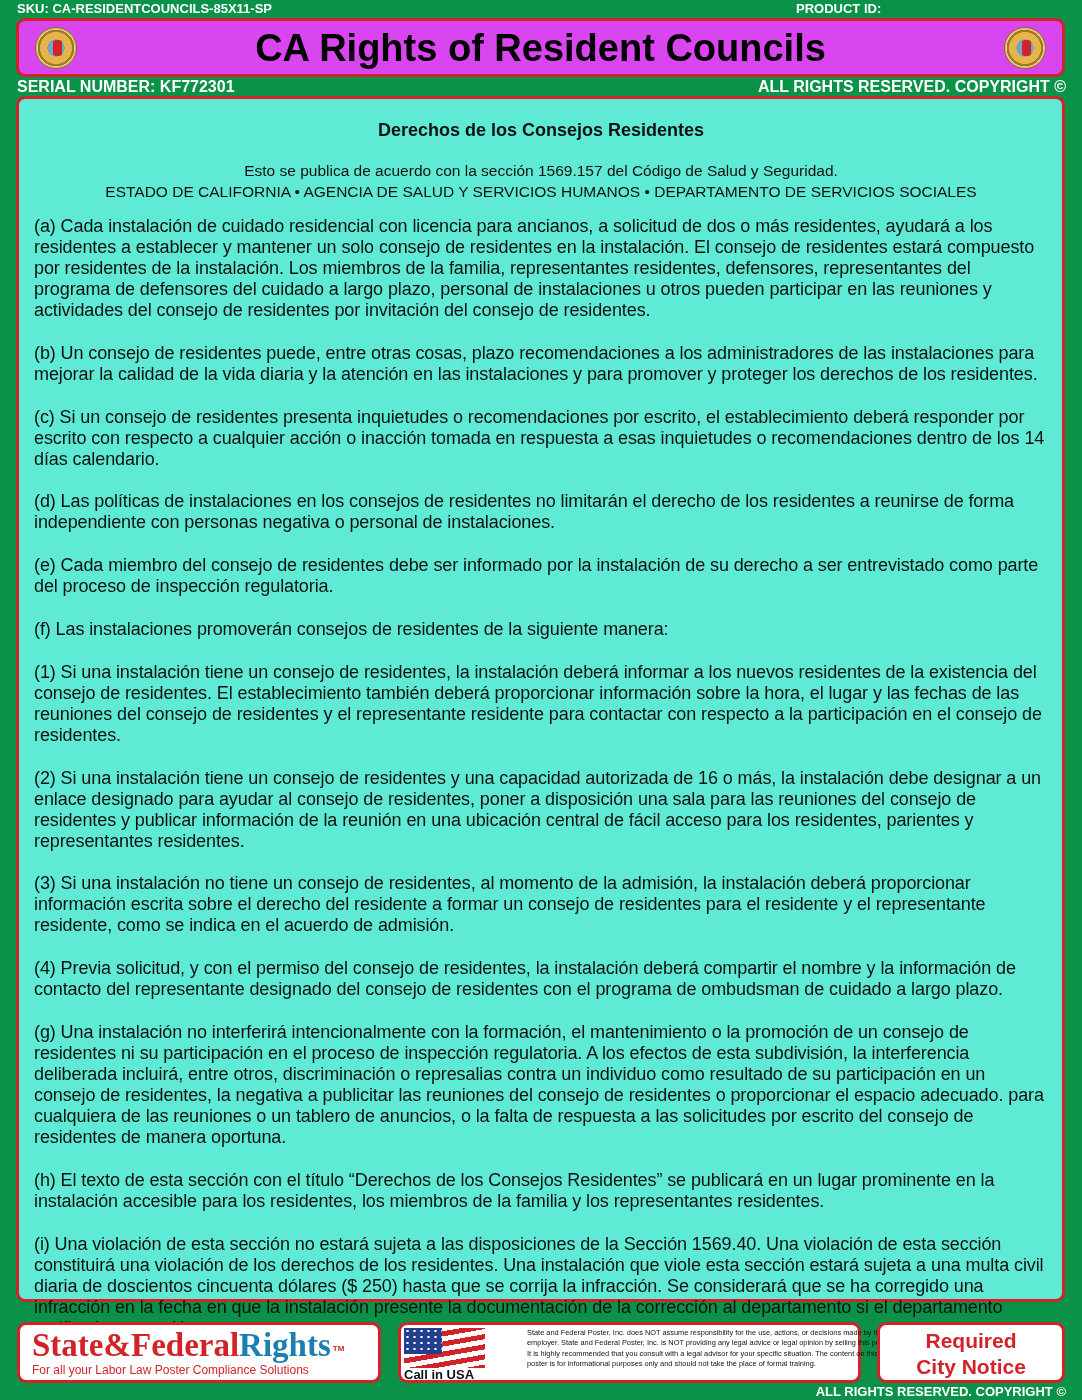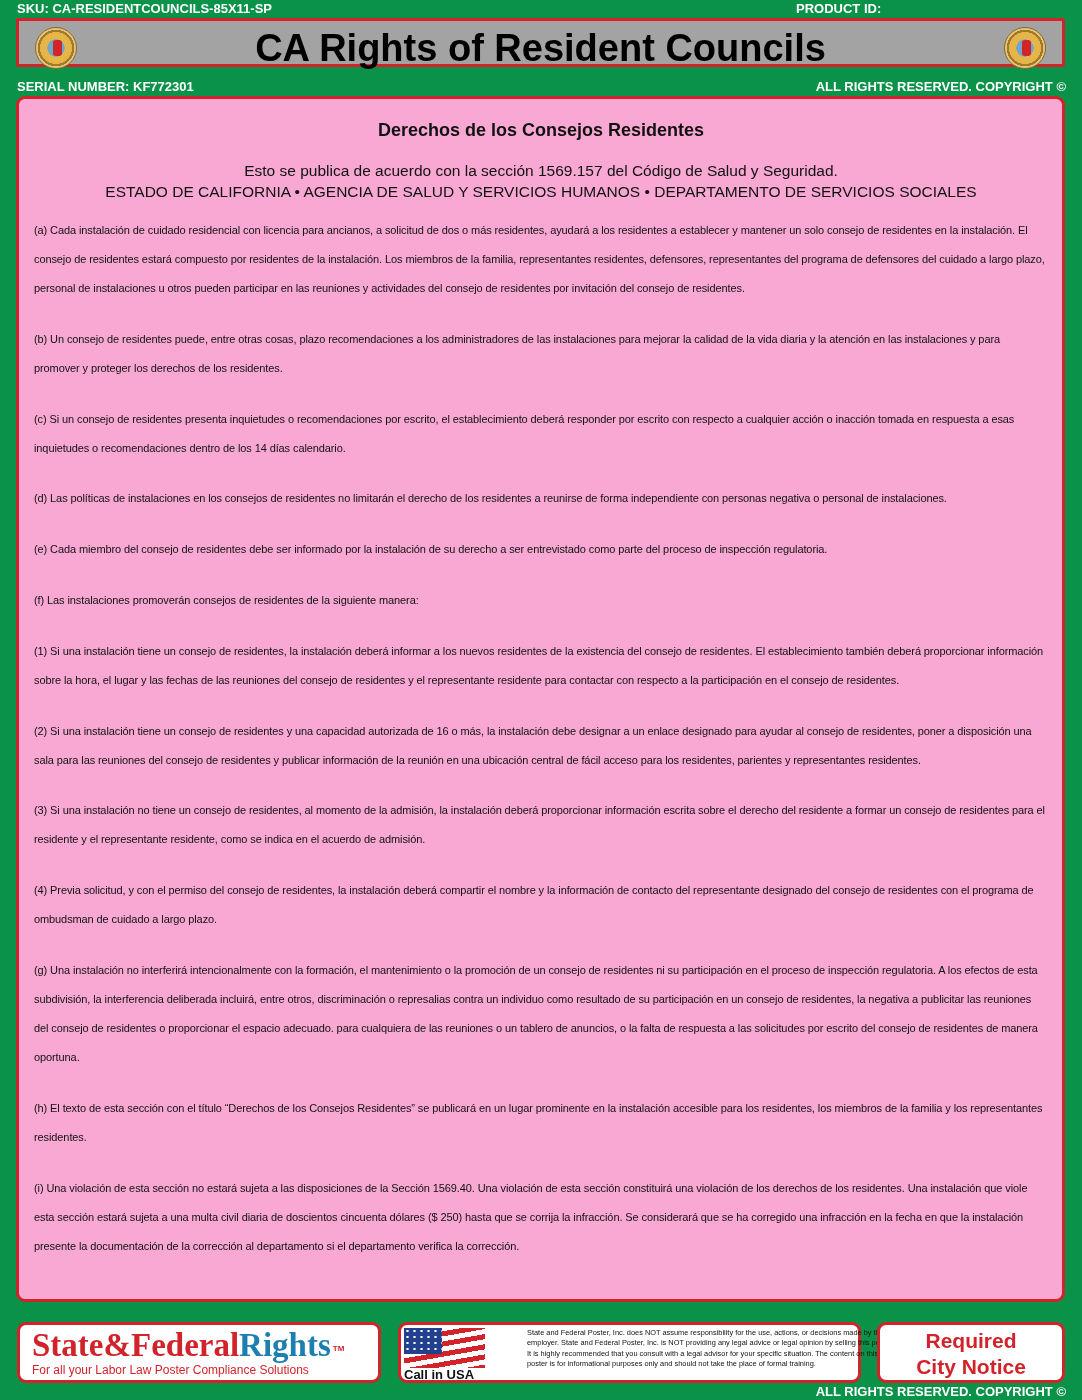--- a/index.html
+++ b/index.html
@@ -10,60 +10,60 @@
     position: relative;
     overflow: hidden;
   }
   .topline {
     position: absolute; left: 0; top: 0; width: 894px; height: 17px;
     color: #fff; font-weight: bold; font-size: 13px; line-height: 17px;
   }
   .topline .sku { position: absolute; left: 17px; top: 0; }
   .topline .pid { position: absolute; left: 796px; top: 0; }
   .title-box {
-    position: absolute; left: 16px; top: 18px; width: 1049px; height: 49px;
-    background: #a3a3a3; border: 3px solid #d2232a; border-radius: 2px;
+    position: absolute; left: 16px; top: 18px; width: 1049px; height: 59px;
+    background: #d946ef; border: 3px solid #d2232a; border-radius: 9px;
   }
   .seal {
     position: absolute; top: 6px; width: 42px; height: 42px; border-radius: 50%;
     background: radial-gradient(circle at 50% 50%, #6fa7c9 0 30%, #e6b54a 31% 56%, #a0782e 57% 64%, #e7c478 65% 100%);
     border: 1px solid #8a6a2a;
   }
   .seal::after {
     content: ""; position: absolute; left: 17px; top: 12px; width: 9px; height: 16px;
     background: #d2232a; border-radius: 3px;
   }
   .seal.left { left: 16px; }
   .seal.right { right: 16px; }
   .title-box h1 {
     position: absolute; left: 0; right: 0; top: 4px; text-align: center;
     font-size: 38px; font-weight: bold; color: #000; line-height: 46px;
   }
   .midline {
     position: absolute; left: 0; top: 78px; width: 1082px; height: 24px;
-    color: #fff; font-weight: bold; font-size: 13px; line-height: 18px;
+    color: #fff; font-weight: bold; font-size: 16px; line-height: 18px;
   }
   .midline .serial { position: absolute; left: 17px; }
   .midline .rights { position: absolute; right: 16px; }
   .content-box {
     position: absolute; left: 16px; top: 96px; width: 1049px; height: 1206px;
-    background: #f9a8d4; border: 3px solid #d2232a; border-radius: 9px;
+    background: #5eead4; border: 3px solid #d2232a; border-radius: 9px;
     padding: 14px 14px 0 15px;
   }
   .content-box h2 {
     text-align: center; font-size: 18px; font-weight: bold; color: #111;
     margin-top: 4px; line-height: 26px;
   }
   .intro {
     text-align: center; font-size: 15.5px; color: #111; line-height: 21px;
     margin-top: 17px;
   }
   .paras { margin-top: 14px; }
   .paras p {
-    font-size: 11px; line-height: 29px; color: #111;
+    font-size: 18px; line-height: 21px; color: #111;
     margin-bottom: 21.8px; letter-spacing: -0.1px;
   }
   .footer-box {
     position: absolute; top: 1322px; height: 61px; background: #fff;
     border: 3px solid #d2232a; border-radius: 9px;
   }
   .brand { left: 17px; width: 364px; }
   .brand .logo {
     position: absolute; left: 12px; top: 2px; font-family: "Liberation Serif", serif;
     font-weight: bold; font-size: 33px; line-height: 36px; color: #d2232a; white-space: nowrap;

